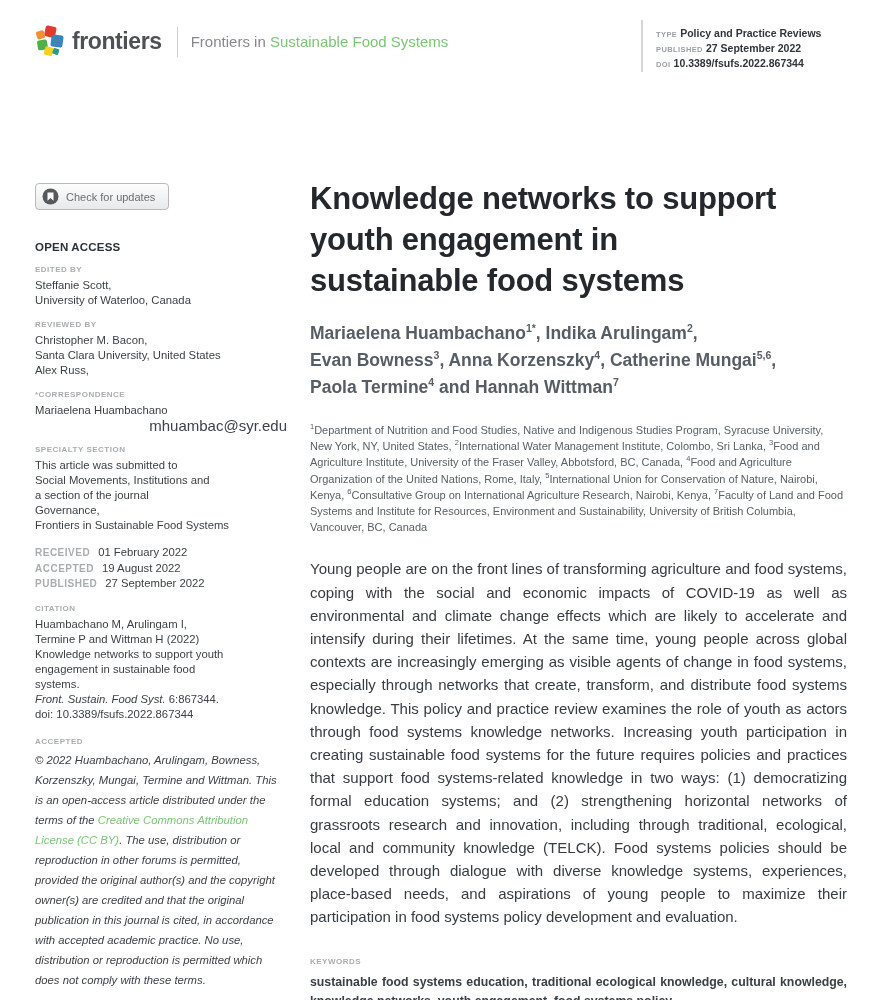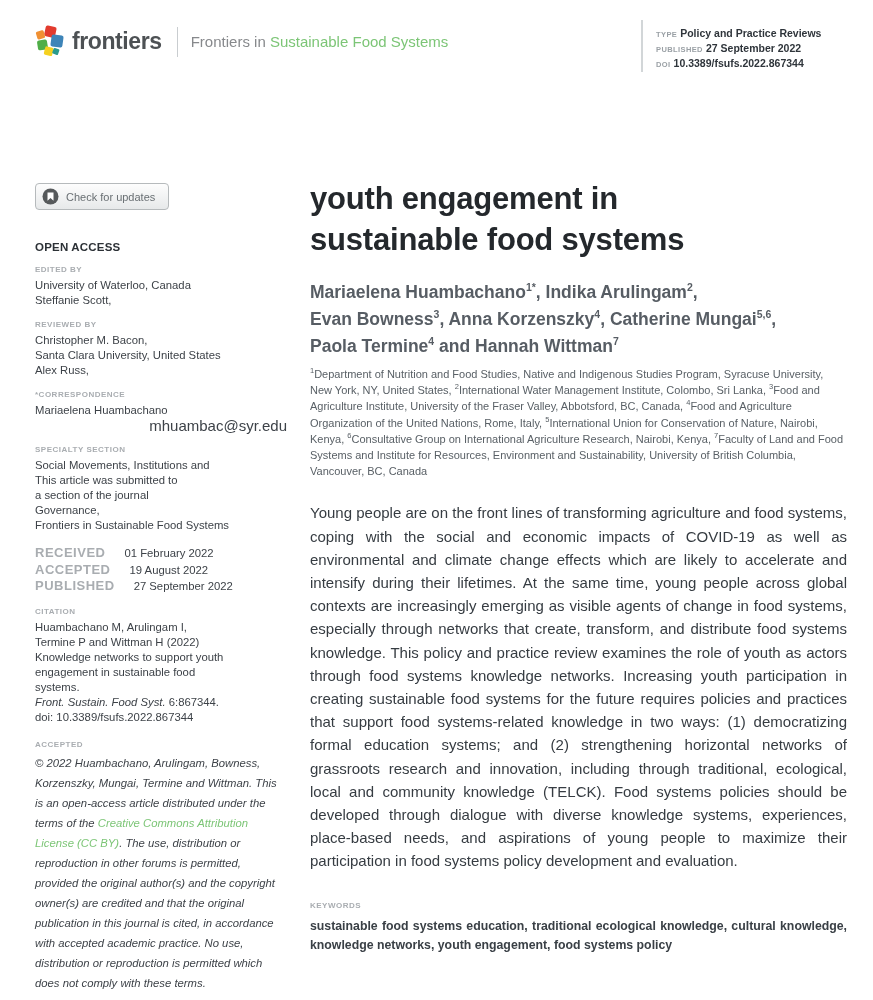--- a/index.html
+++ b/index.html
@@ -27,30 +27,30 @@
     background:linear-gradient(#fdfdfd,#e7e9ea);
     font-family:"Liberation Sans", sans-serif; font-size:11px; color:#696f73;
     padding:0 8px 0 6px; cursor:pointer; white-space:nowrap;text-align:center;
   }
   .open-access { margin-top:31px; font-size:11.5px; font-weight:700; color:#2c3136; letter-spacing:0.2px; }
   .side-sec { margin-top:12px; }
   .side-label { font-size:8px; font-weight:700; color:#a9adb1; letter-spacing:0.5px; margin-bottom:4px; }
   .side-line { font-size:11.3px; line-height:15px; color:#3d4248; }
   .side-link { font-size:15px; line-height:15px; color:#3d4248; text-decoration:none; display:block;text-align:right; }
   .date-row { font-size:11.3px; line-height:15.5px; color:#3d4248; }
-  .date-row .inline-label { font-size:13px; font-weight:700; color:#a9adb1; letter-spacing:0.5px; margin-right:19px; }
+  .date-row .inline-label { font-size:10px; font-weight:700; color:#a9adb1; letter-spacing:0.5px; margin-right:8px; }
   .copyright-text { font-size:11.3px; line-height:20px; color:#3d4248; font-style:italic; width:243px; }
   .cc-link { color:#7cc576; }
   sup { line-height:0; font-size:62%; }
   
   .article { position:absolute; left:310px; top:178px; width:537px; }
   .title-line { font-size:31px; line-height:41px; font-weight:600; color:#24282c; letter-spacing:-0.2px; }
   .authors { margin-top:19px; font-size:17.5px; line-height:27px; font-weight:700; color:#575d64; }
   .authors sup { font-size:10.5px; }
-  .affiliations { margin-top:6px; font-size:11px; line-height:16.2px; color:#596066; }
+  .affiliations { margin-top:21px; font-size:11px; line-height:16.2px; color:#596066; }
   .affiliations sup { font-size:7.5px; }
   .abstract { margin-top:22px; font-size:15px; line-height:23.2px; color:#363c42; text-align:justify; }
   .kw-label { margin-top:28px; font-size:8px; font-weight:700; color:#a9adb1; letter-spacing:0.5px; }
   .keywords { margin-top:7px; font-size:12.3px; line-height:19px; font-weight:700; color:#3a4046; text-align:justify; }
 </style>
 </head>
 <body>
 
 <div class="page">
 
@@ -87,41 +87,41 @@
         <circle cx="8.5" cy="8.5" r="8" fill="#56595b"></circle>
         <path d="M5.5 4.5 h6 v8.2 l-3 -2.7 l-3 2.7 z" fill="#ffffff"></path>
       </svg>
       <span>Check for updates</span>
     </button>
 
     <div class="open-access">OPEN ACCESS</div>
 
     <section class="side-sec">
       <div class="side-label">EDITED BY</div>
+      <div class="side-line">Steffanie Scott,</div>
       <div class="side-line">University of Waterloo, Canada</div>
-      <div class="side-line">Steffanie Scott,</div>
     </section>
 
     <section class="side-sec">
       <div class="side-label">REVIEWED BY</div>
       <div class="side-line">Christopher M. Bacon,</div>
       <div class="side-line">Santa Clara University, United States</div>
       <div class="side-line">Alex Russ,</div>
     </section>
 
     <section class="side-sec">
       <div class="side-label">*CORRESPONDENCE</div>
       <div class="side-line">Mariaelena Huambachano</div>
       <a class="side-link" href="#">mhuambac@syr.edu</a>
     </section>
 
     <section class="side-sec">
       <div class="side-label">SPECIALTY SECTION</div>
+      <div class="side-line">This article was submitted to</div>
       <div class="side-line">Social Movements, Institutions and</div>
-      <div class="side-line">This article was submitted to</div>
       <div class="side-line">a section of the journal</div>
       <div class="side-line">Governance,</div>
       <div class="side-line">Frontiers in Sustainable Food Systems</div>
     </section>
 
     <section class="side-sec">
       <div class="date-row">
         <span class="inline-label">RECEIVED</span><span>01 February 2022</span>
       </div>
       <div class="date-row">
@@ -144,20 +144,21 @@
     </section>
 
     <section class="side-sec" style="margin-top:15px;">
       <div class="side-label">ACCEPTED</div>
       <p class="copyright-text"><span>© 2022  Huambachano, Arulingam, Bowness, Korzenszky, Mungai, Termine and Wittman. This is an open-access article distributed under the terms of the </span><span class="cc-link">Creative Commons Attribution License (CC BY)</span><span>. The use, distribution or reproduction in other forums is permitted, provided the original author(s) and the copyright owner(s) are credited and that the original publication in this journal is cited, in accordance with accepted academic practice. No use, distribution or reproduction is permitted which does not comply with these terms.</span></p>
     </section>
   </aside>
 
   <main class="article">
     <h1>
+      <div class="title-line">Knowledge networks to support</div>
       <div class="title-line">youth engagement in</div>
       <div class="title-line">sustainable food systems</div>
     </h1>
 
     <div class="authors">
       <div><span>Mariaelena Huambachano</span><sup>1*</sup><span>,  Indika Arulingam</span><sup>2</sup><span>,</span></div>
       <div><span>Evan Bowness</span><sup>3</sup><span>, Anna Korzenszky</span><sup>4</sup><span>, Catherine Mungai</span><sup>5,6</sup><span>,</span></div>
       <div><span>Paola Termine</span><sup>4</sup><span> and Hannah Wittman</span><sup>7</sup></div>
     </div>
 

